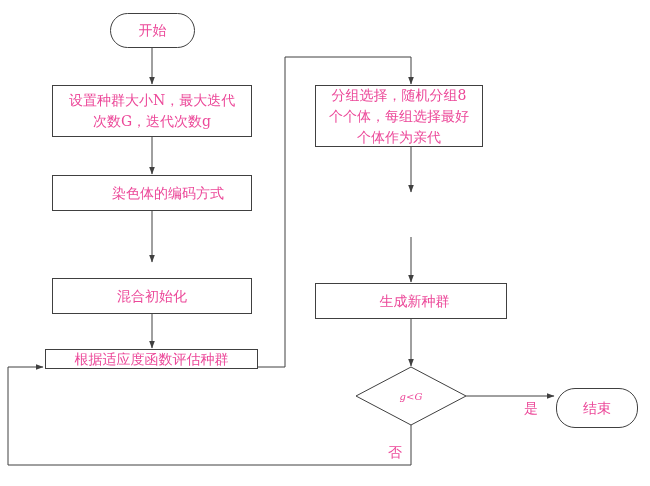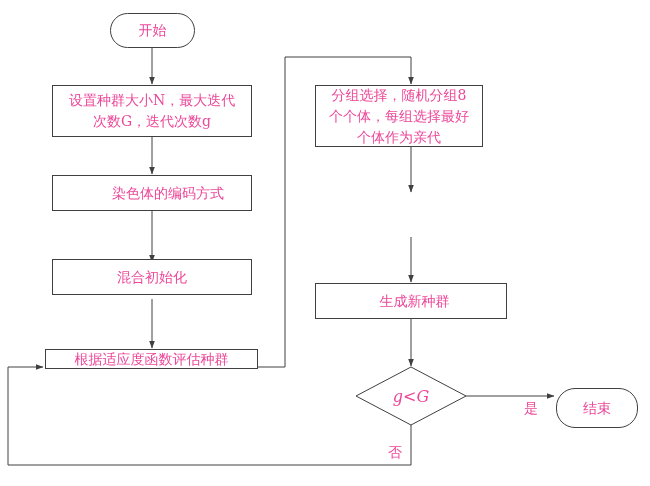--- a/index.html
+++ b/index.html
@@ -25,21 +25,21 @@
     font-size: 14px;
     line-height: 1.5;
   }
   .rect { border: 1px solid #404040; padding: 2px 12px; }
   .stadium { border: 1px solid #404040; border-radius: 19px; }
   .decision-text {
     position: absolute;
     display: flex;
     align-items: center;
     justify-content: center;
-    font-size: 16px;
+    font-size: 10px;
     font-style: italic;
     background: transparent;
   }
   .branch-label {
     position: absolute;
     font-size: 14px;
     background: transparent;
   }
 </style>
 </head>
@@ -73,21 +73,21 @@
   </div>
 
   <div class="node rect" style="left:52px; top:85px; width:200px; height:52px;text-align:center;">
     <span>设置种群大小N，最大迭代次数G，迭代次数g</span>
   </div>
 
   <div class="node rect" style="left:52px; top:175px; width:200px; height:36px;padding-left:44px;">
     <span>染色体的编码方式</span>
   </div>
 
-  <div class="node rect" style="left:52px; top:259px; width:200px; height:36px;text-align:center;">
+  <div class="node rect" style="left:52px; top:278px; width:200px; height:36px;text-align:center;">
     <span>混合初始化</span>
   </div>
 
   <div class="node rect" style="left:45px; top:349px; width:213px; height:20px;">
     <span>根据适应度函数评估种群</span>
   </div>
 
   <div class="node rect" style="left:315px; top:85px; width:168px; height:62px;">
     <span>分组选择，随机分组8个个体，每组选择最好个体作为亲代</span>
   </div>

